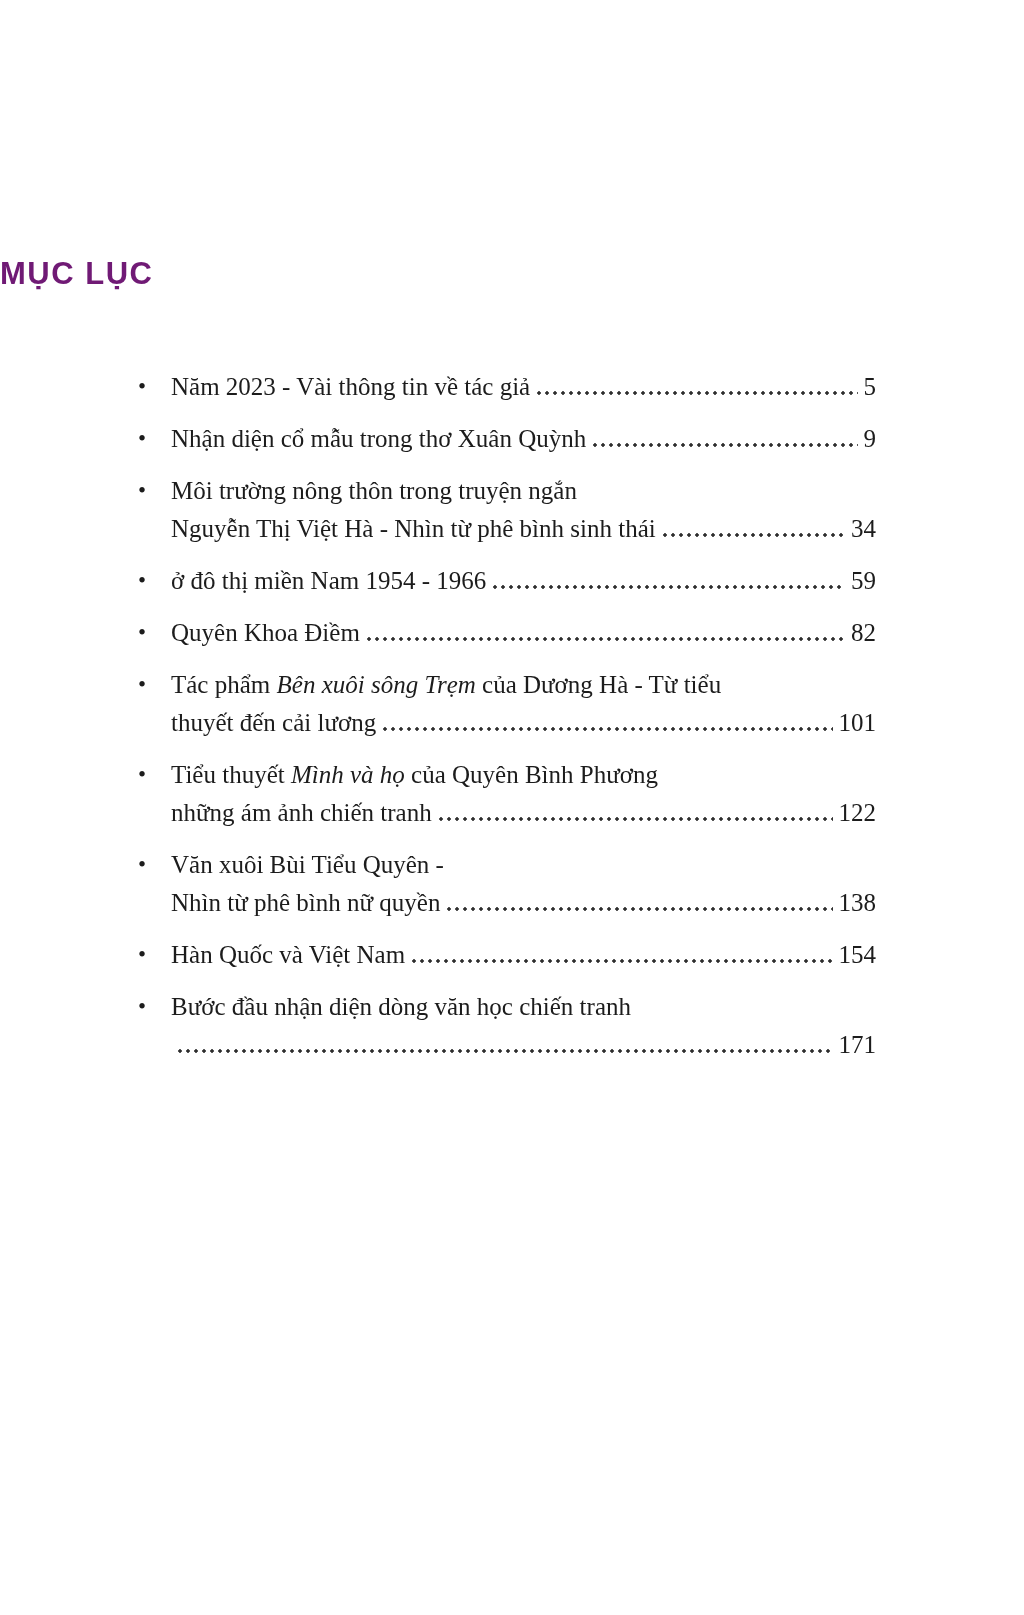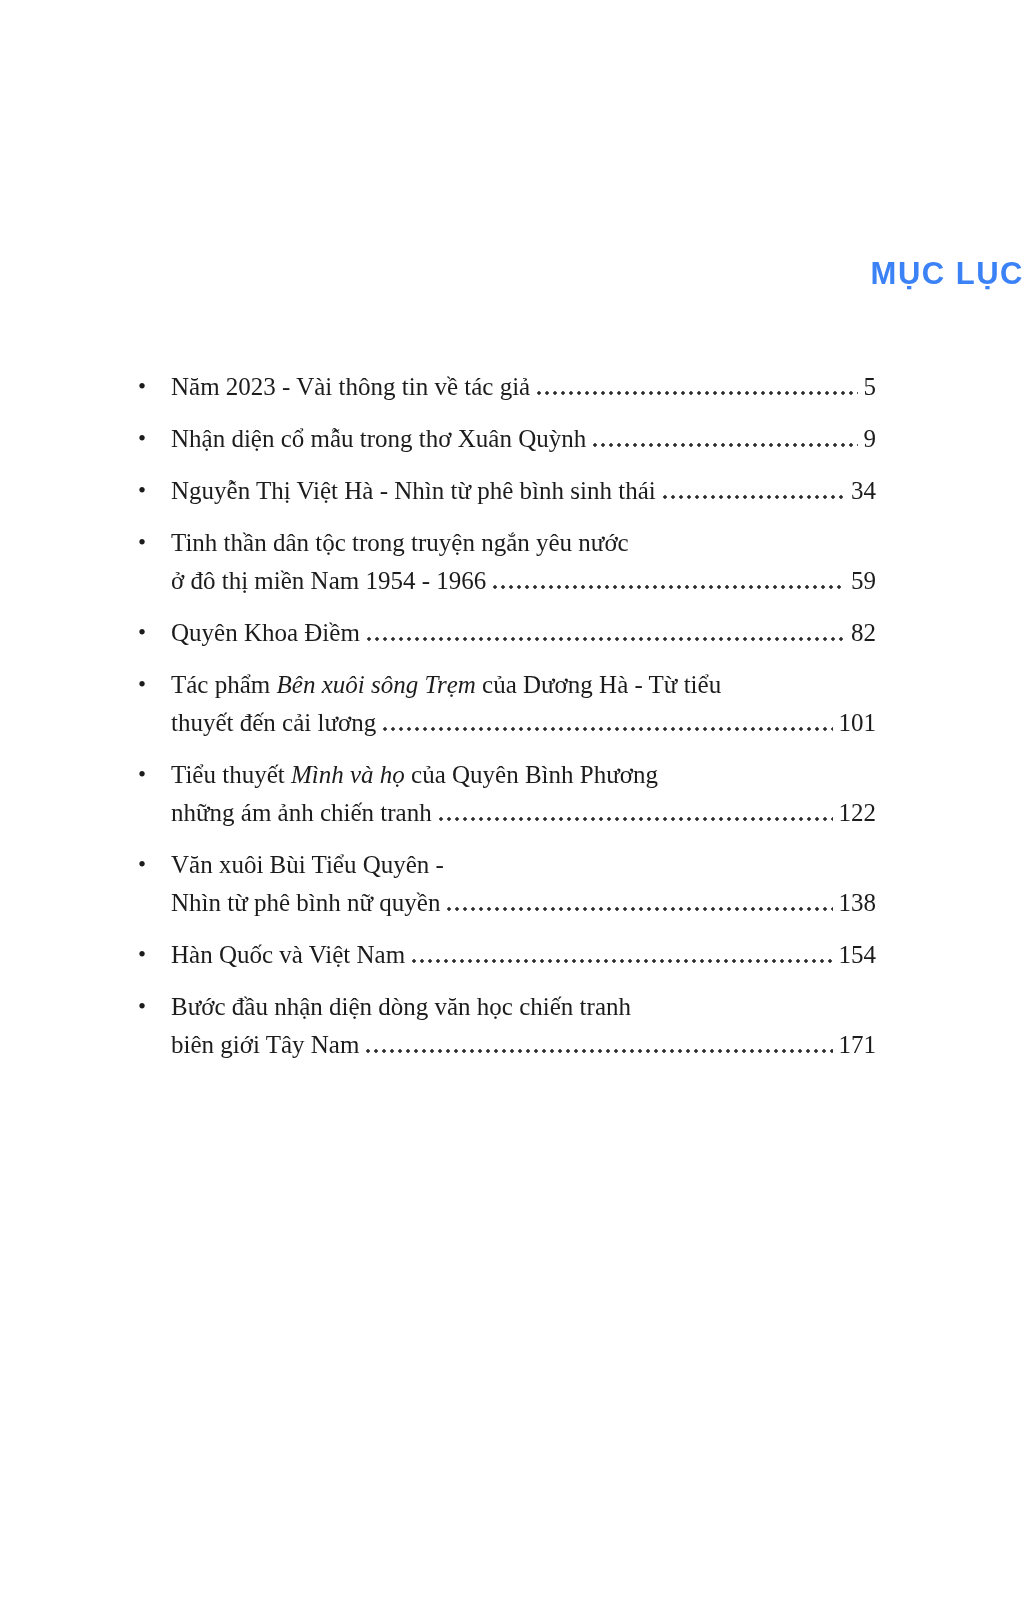--- a/index.html
+++ b/index.html
@@ -14,26 +14,26 @@
     background: #ffffff;
     color: #1c1c1c;
     font-family: "Liberation Serif", "DejaVu Serif", serif;
     overflow: hidden;
   }
   .title {
     position: absolute;
     top: 256px;
     left: 0;
     width: 100%;
-    text-align: right;
+    text-align: left;
     font-family: "Liberation Sans", "DejaVu Sans", sans-serif;
     font-size: 31px;
     font-weight: 600;
     letter-spacing: 1.5px;
-    color: #3b82f6;
+    color: #701a75;
   }
   .toc {
     position: absolute;
     top: 368px;
     left: 138px;
     width: 738px;
   }
   .entry {
     display: grid;
     grid-template-columns: 33px 1fr;
@@ -93,31 +93,31 @@
           <div class="line last">
             <span class="txt"><span>Nhận diện cổ mẫu trong thơ Xuân Quỳnh</span></span>
             <span class="leader"></span>
             <span class="pagenum">9</span>
           </div>
         </div>
       </div>
       <div class="entry">
         <span class="bullet">•</span>
         <div class="content">
+          <div class="line"><span class="txt"><span>Môi trường nông thôn trong truyện ngắn</span></span></div>
           <div class="line last">
             <span class="txt"><span>Nguyễn Thị Việt Hà - Nhìn từ phê bình sinh thái</span></span>
             <span class="leader"></span>
             <span class="pagenum">34</span>
           </div>
         </div>
       </div>
       <div class="entry">
         <span class="bullet">•</span>
         <div class="content">
-          <div class="line"><span class="txt"><span>Tinh thần dân tộc trong truyện ngắn yêu nước</span></span></div>
           <div class="line last">
             <span class="txt"><span>ở đô thị miền Nam 1954 - 1966</span></span>
             <span class="leader"></span>
             <span class="pagenum">59</span>
           </div>
         </div>
       </div>
       <div class="entry">
         <span class="bullet">•</span>
         <div class="content">
@@ -169,20 +169,19 @@
             <span class="leader"></span>
             <span class="pagenum">154</span>
           </div>
         </div>
       </div>
       <div class="entry">
         <span class="bullet">•</span>
         <div class="content">
           <div class="line"><span class="txt"><span>Bước đầu nhận diện dòng văn học chiến tranh</span></span></div>
           <div class="line last">
-            <span class="txt"><span>biên giới Tây Nam</span></span>
             <span class="leader"></span>
             <span class="pagenum">171</span>
           </div>
         </div>
       </div>
     </div>
 </div>
 
 </body></html>

